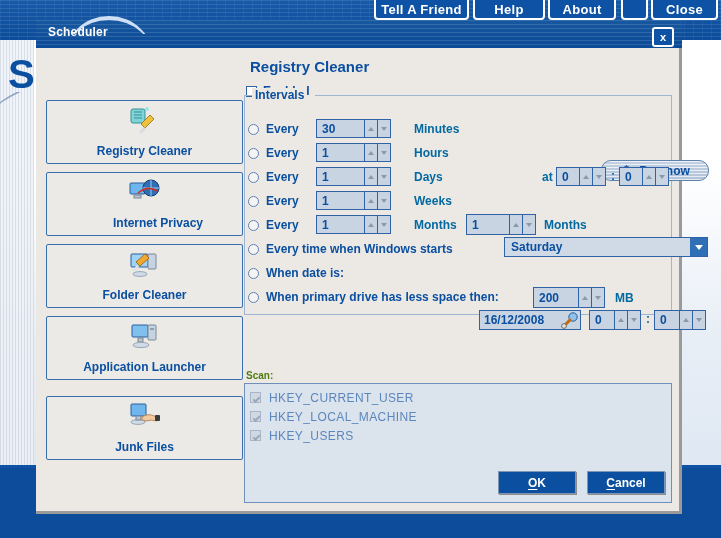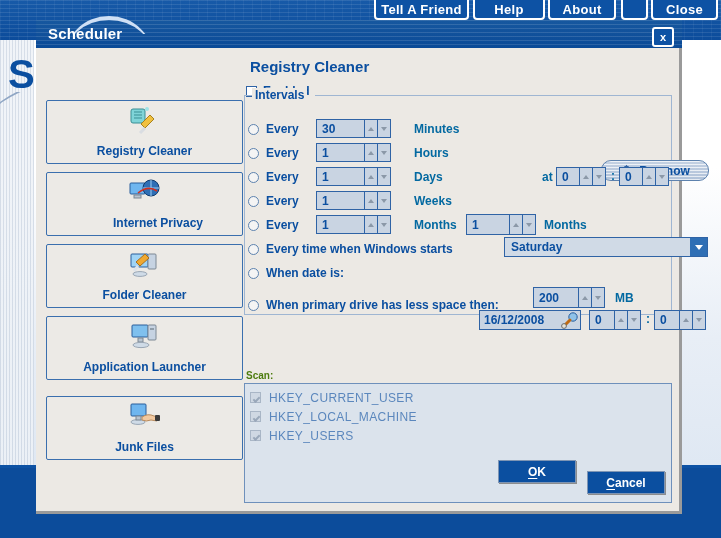--- a/index.html
+++ b/index.html
@@ -58,21 +58,21 @@
   }
   
   #sched-titlebar{
     position:absolute;left:36px;top:20px;width:646px;height:28px;
     background:
       repeating-linear-gradient(to bottom, rgba(255,255,255,.13) 0 1px, rgba(0,0,0,0) 1px 4px),
       linear-gradient(#17589f,#0a4a97);
     color:#ffffff;
   }
   #sched-title{
-    position:absolute;left:12px;top:5px;font-size:15px;font-weight:bold;
+    position:absolute;left:12px;top:5px;font-size:12px;font-weight:bold;
     color:#ffffff;letter-spacing:.2px;
   }
   #sched-arc{
     position:absolute;left:28px;top:-8px;width:90px;height:22px;overflow:hidden;
   }
   #sched-arc:before{
     content:"";position:absolute;left:0;top:4px;width:90px;height:40px;
     border-top:4px solid #cfe0f5;border-radius:50%/100% 100% 0 0;
   }
   #closebox{
@@ -476,21 +476,21 @@
     <span class="btns">
       <span class="ub">
           <i class="arrU"></i>
         </span>
       <span class="db">
           <i class="arrD"></i>
         </span>
     </span>
   </div>
 
-  <div class="rrow" style="left:212px;top:242px;margin-top:8px;">
+  <div class="rrow" style="left:212px;top:242px;">
     <span class="radio"></span>
     <span class="rlbl">When primary drive has less space then:</span>
   </div>
   <div class="spin" style="left:497px;top:239px;width:72px;height:21px;">
     <span class="val">200</span>
     <span class="btns">
       <span class="ub">
           <i class="arrU"></i>
         </span>
       <span class="db">
@@ -509,19 +509,19 @@
       <div class="scan-item">
         <span class="scan-chk"></span>
         <span class="scan-txt">HKEY_LOCAL_MACHINE</span>
       </div>
       <div class="scan-item">
         <span class="scan-chk"></span>
         <span class="scan-txt">HKEY_USERS</span>
       </div>
     </div>
 
-  <div class="dlg-btn" style="left:462px;top:412px;">
+  <div class="dlg-btn" style="left:462px;top:423px;">
     <span style="text-decoration: none; text-decoration-skip-ink: none;"><u>O</u>K</span>
   </div>
   <div class="dlg-btn" style="left:551px;top:423px;">
     <span><u>C</u>ancel</span>
   </div>
 </div>
 
 </body></html>

